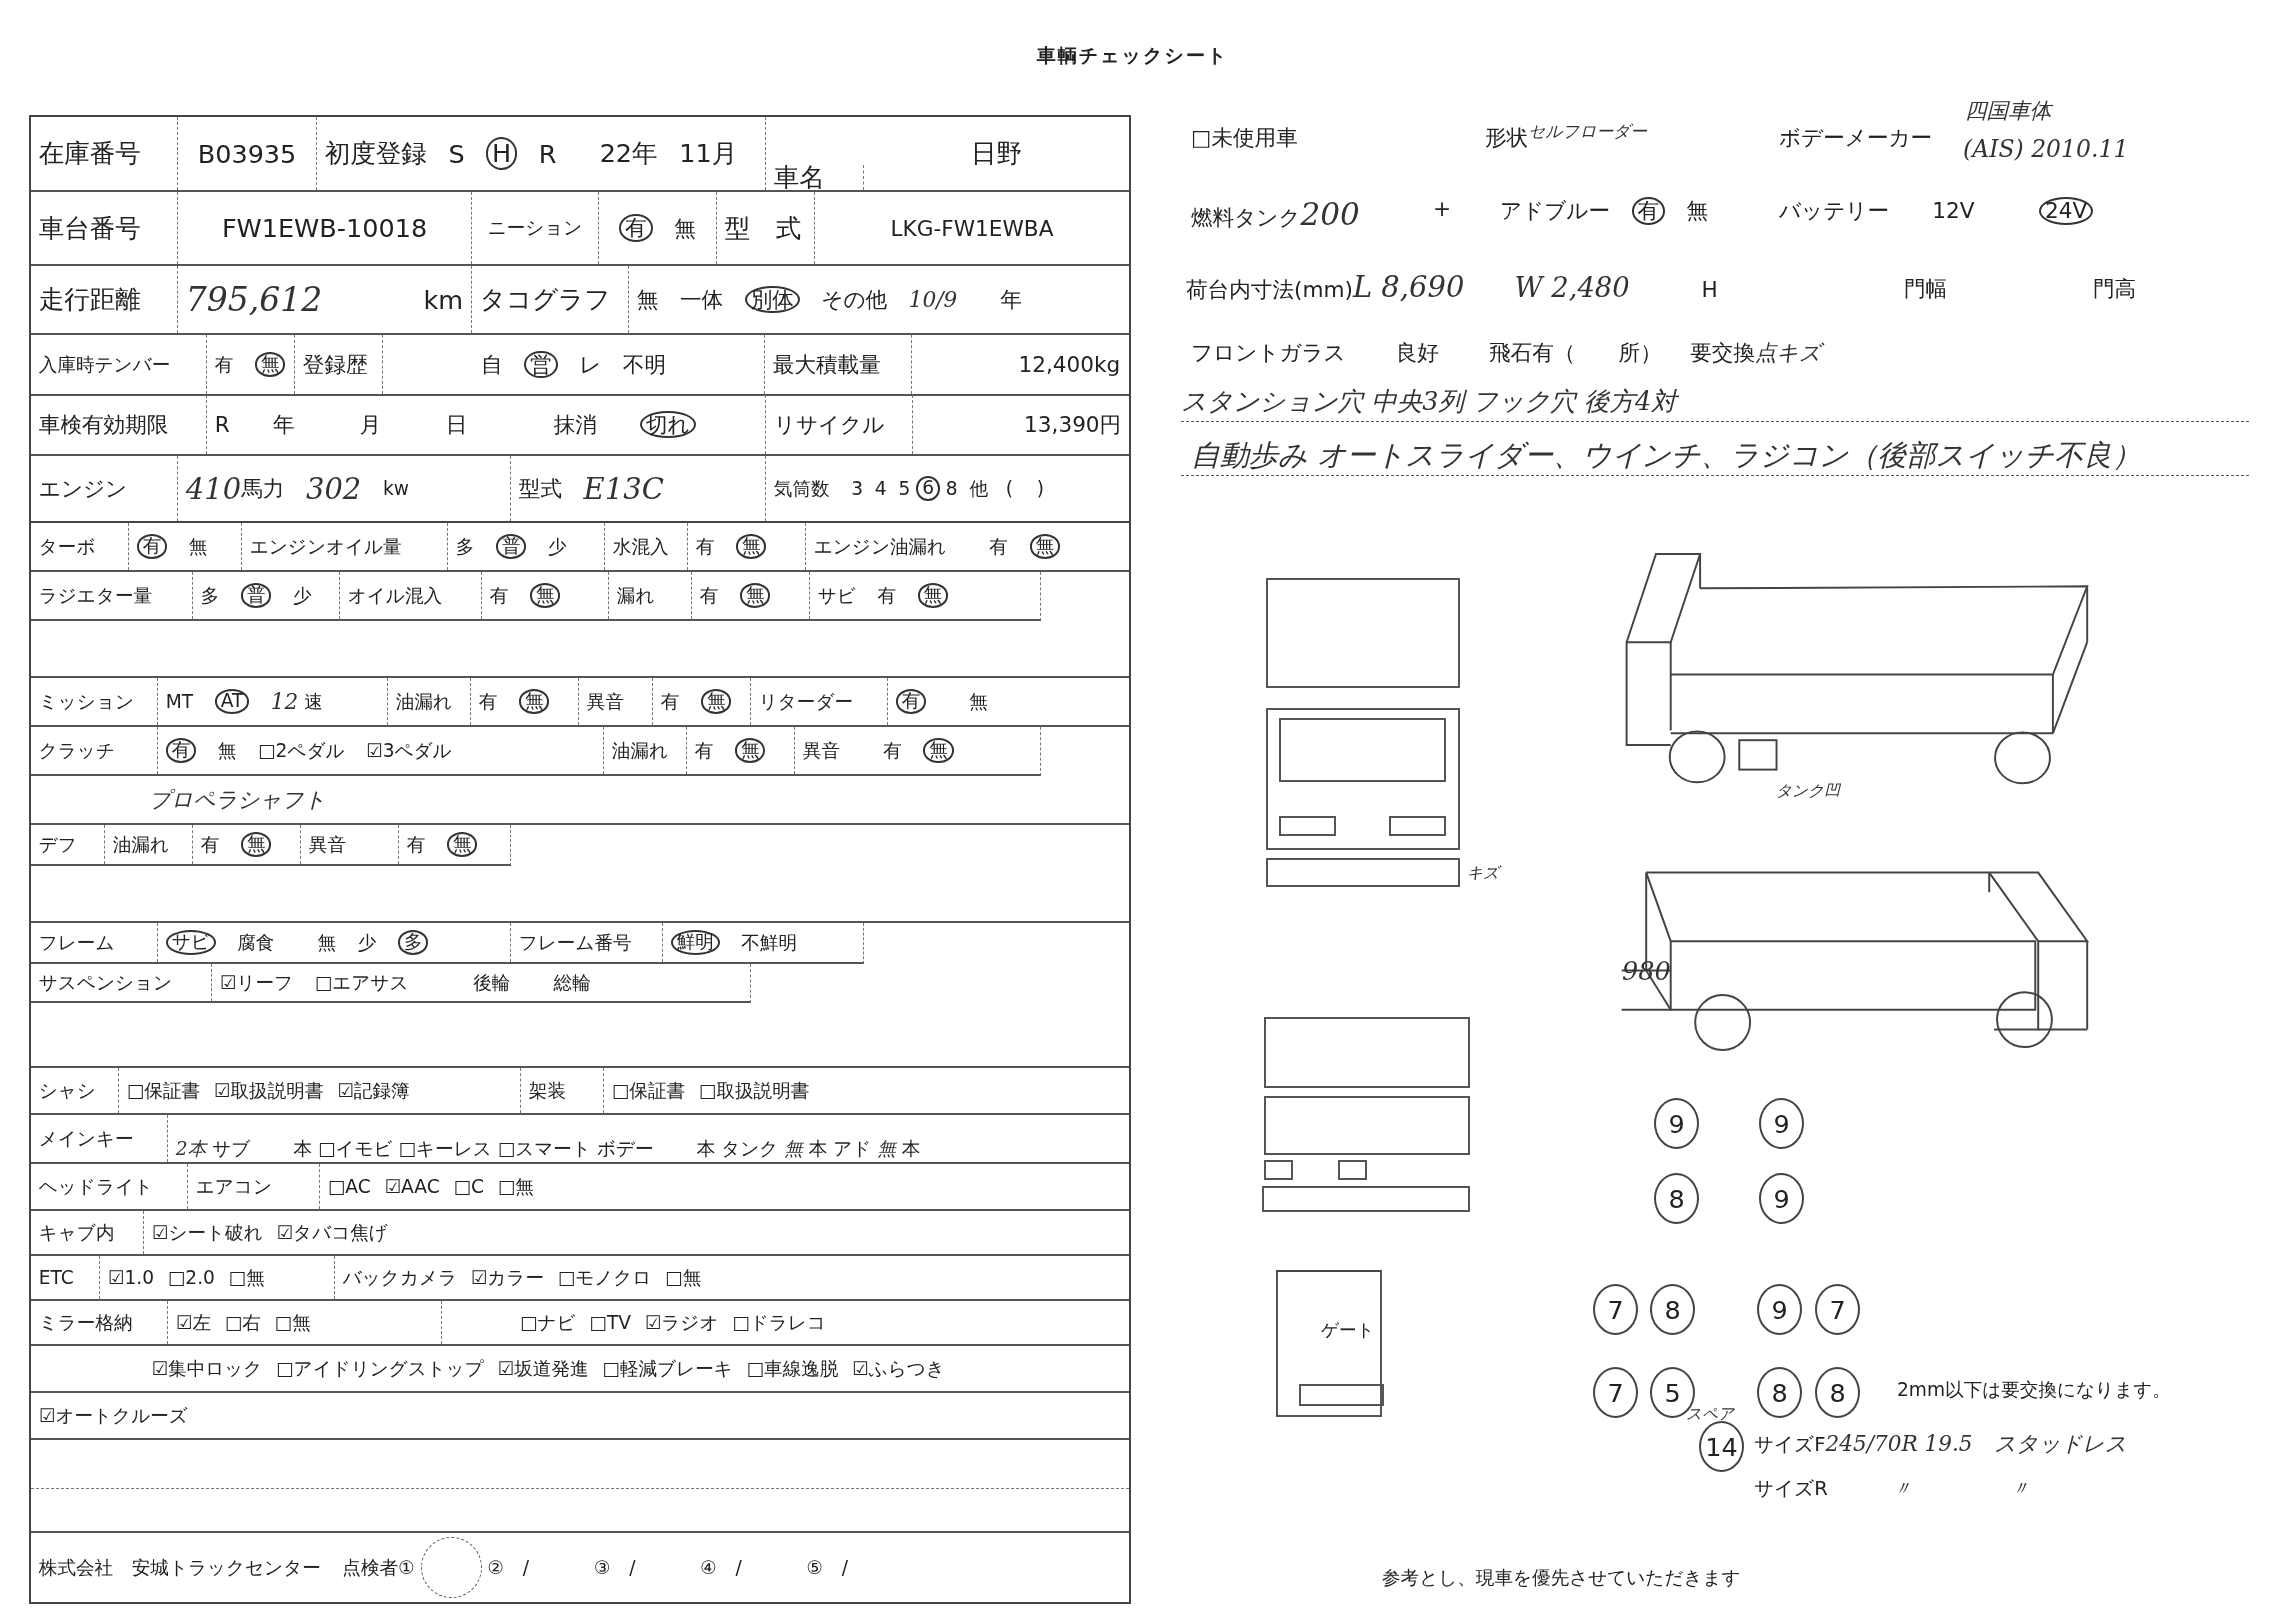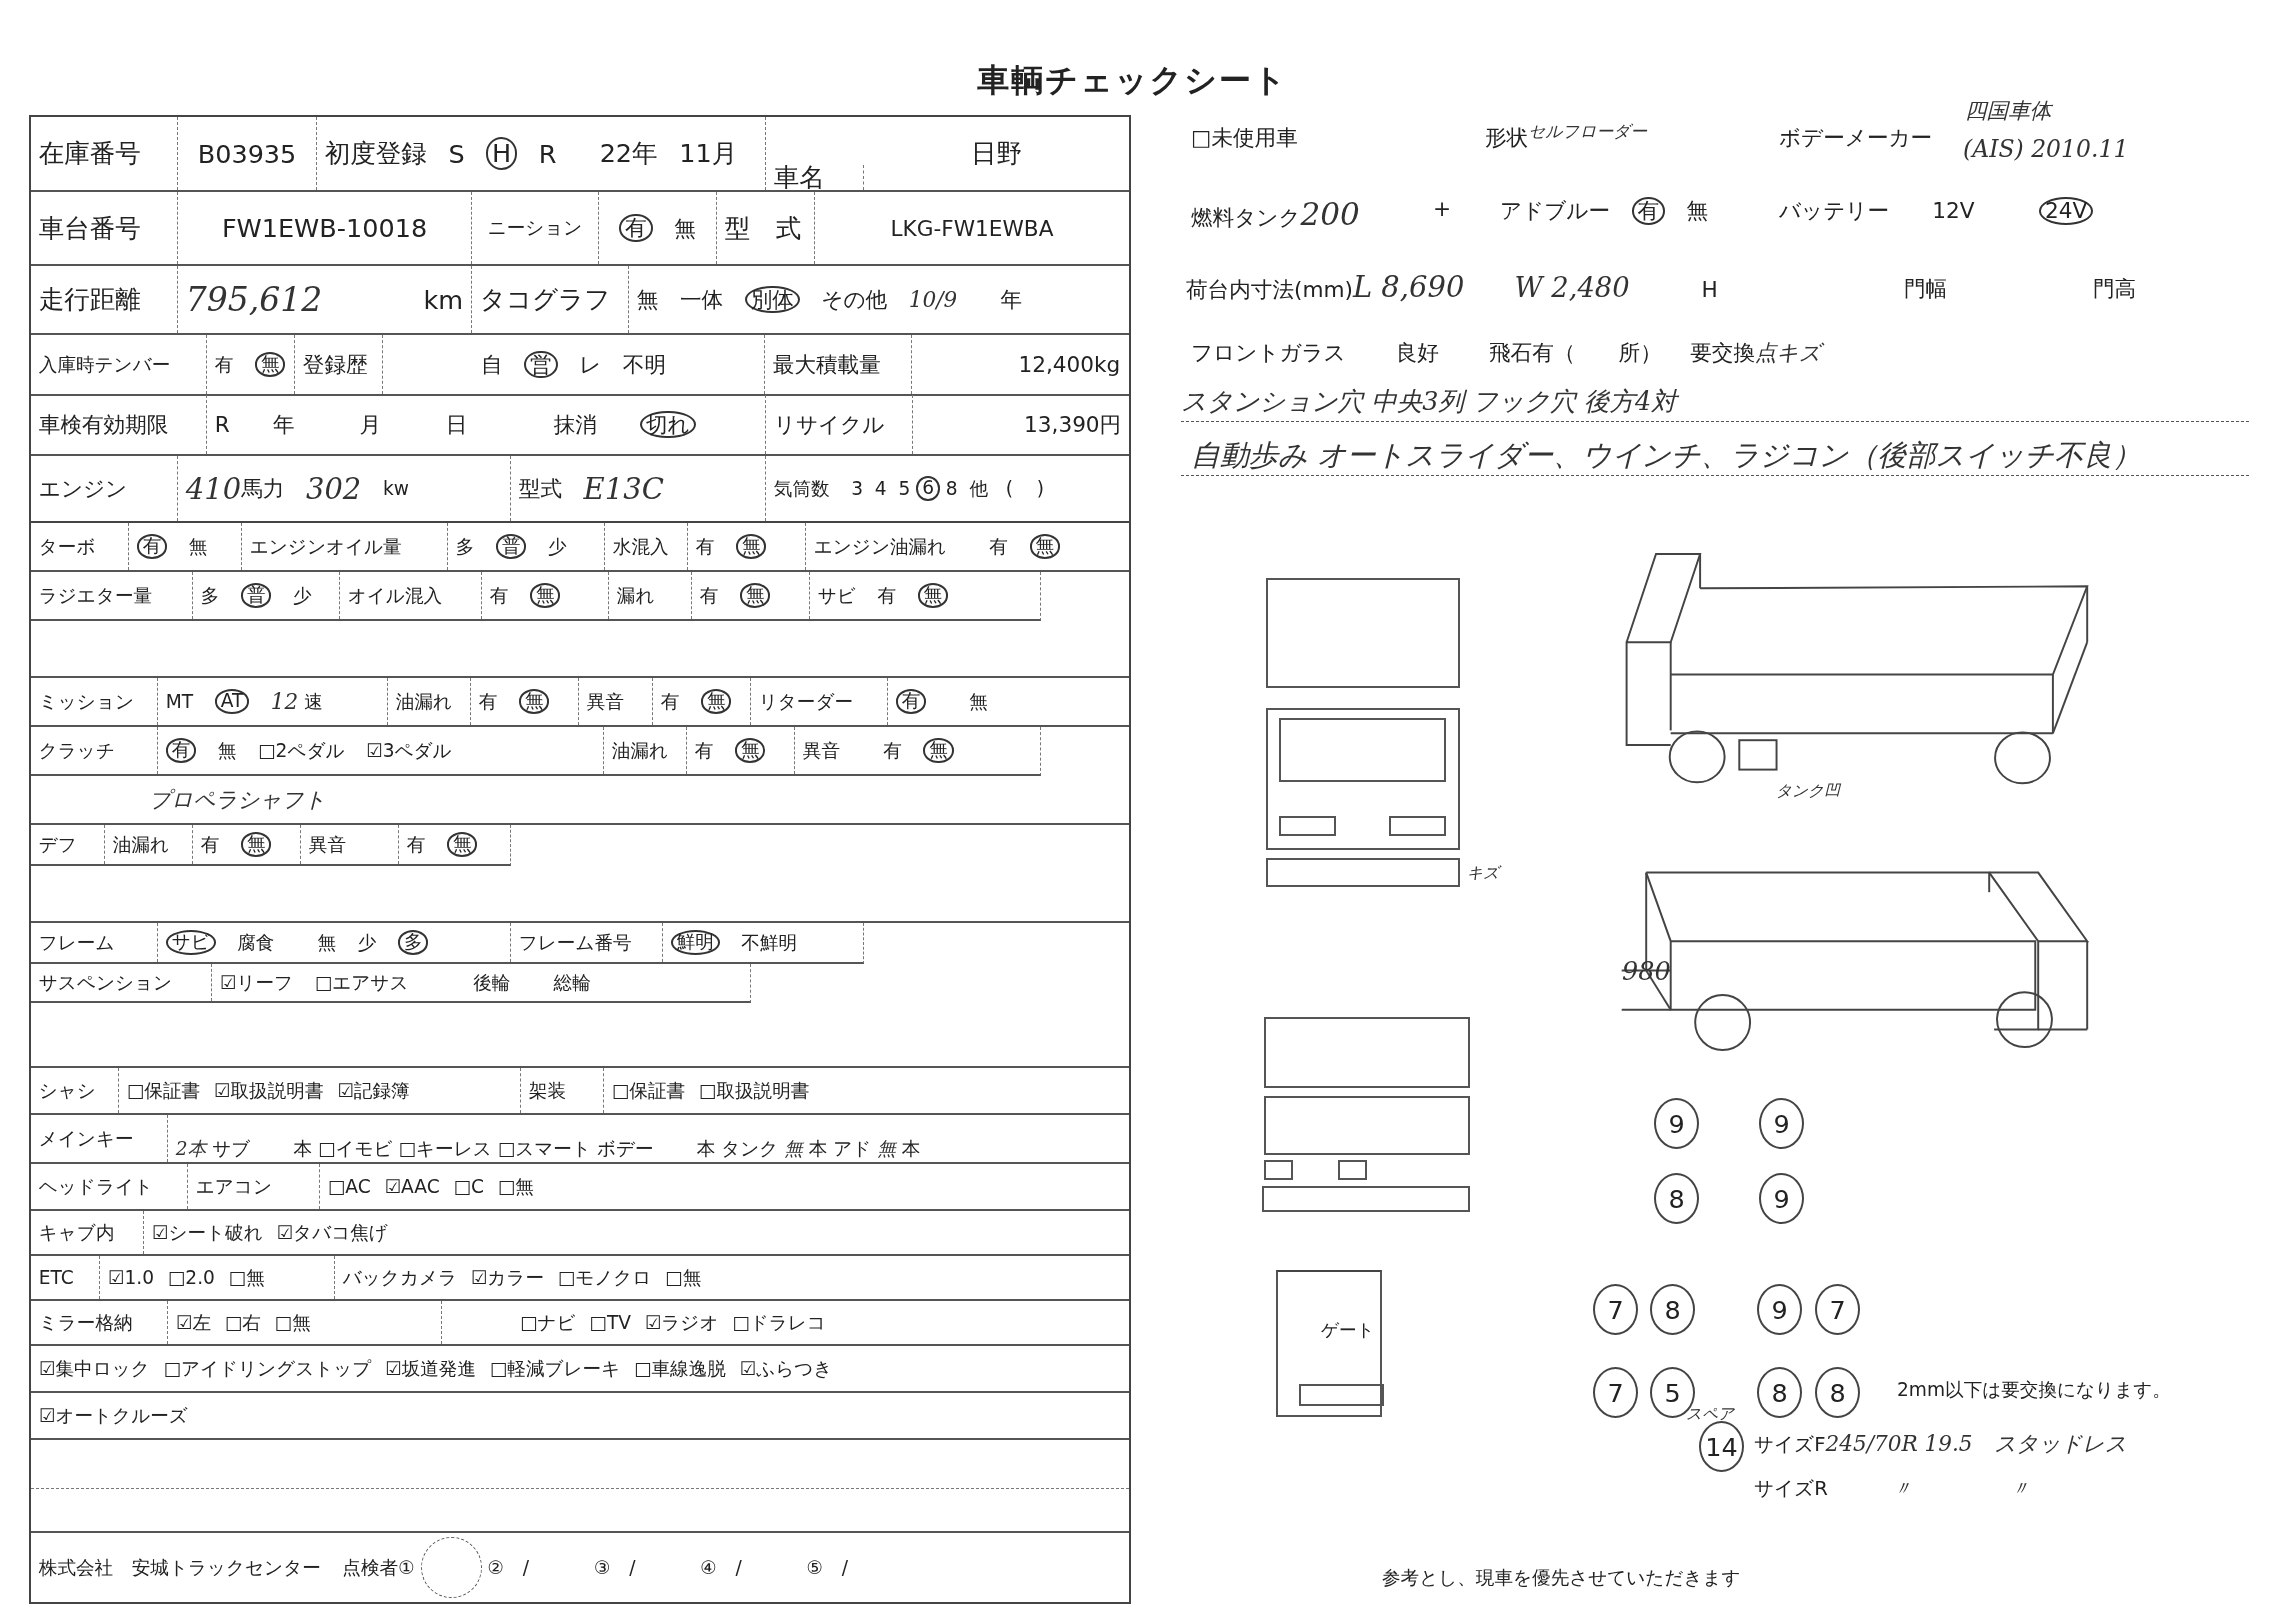--- a/index.html
+++ b/index.html
@@ -1,18 +1,18 @@
 <!DOCTYPE html>
 <html><head>
 <meta charset="utf-8">
 <style>
   html,body{margin:0;padding:0;background:#fff;}
   body{width:2293px;height:1621px;position:relative;overflow:hidden;
        font-family:"DejaVu Sans",sans-serif;color:#222;}
-  .title{position:absolute;left:0;width:2265px;top:43px;text-align:center;font-size:32px;font-weight:bold;letter-spacing:2px;margin-top:16px;}
+  .title{position:absolute;left:0;width:2265px;top:43px;text-align:center;font-size:19px;font-weight:bold;letter-spacing:2px;}
   .sheet{position:absolute;left:29px;top:115px;width:1102px;height:1489px;border:2px solid #444;box-sizing:border-box;}
   .row{position:absolute;left:0;display:flex;border-bottom:2px solid #555;box-sizing:border-box;}
   .cell{display:flex;align-items:center;border-right:1px dashed #777;box-sizing:border-box;padding:0 7.8px;white-space:nowrap;overflow:hidden;}
   .cell.c{justify-content:center;}
   .cell.r{justify-content:flex-end;}
   .cell.nb{border-right:none;}
   .big{font-size:25.5px;}
   .mid{font-size:21.6px;}
   .sm{font-size:18.6px;}
   .hand{font-family:"DejaVu Serif",serif;font-style:italic;color:#333;}
@@ -389,21 +389,21 @@
         <span class="ck">□無</span>
       </div>
     <div class="cell nb" style="width:686px;padding-left:78px;">
         <span class="ck">□ナビ</span>
         <span class="ck">□TV</span>
         <span class="ck">☑ラジオ</span>
         <span class="ck">□ドラレコ</span>
       </div>
   </div>
   <div class="row sm" style="top:1229px;height:47px;width:1098px;">
-    <div class="cell nb" style="width:1048px;">
+    <div class="cell nb" style="width:1048px;justify-content:center;">
         <span class="ck">☑集中ロック</span>
         <span class="ck">□アイドリングストップ</span>
         <span class="ck">☑坂道発進</span>
         <span class="ck">□軽減ブレーキ</span>
         <span class="ck">□車線逸脱</span>
         <span class="ck">☑ふらつき</span>
       </div>
   </div>
   <div class="row sm" style="top:1276px;height:47px;width:1098px;">
     <div class="cell nb" style="width:1098px;">

